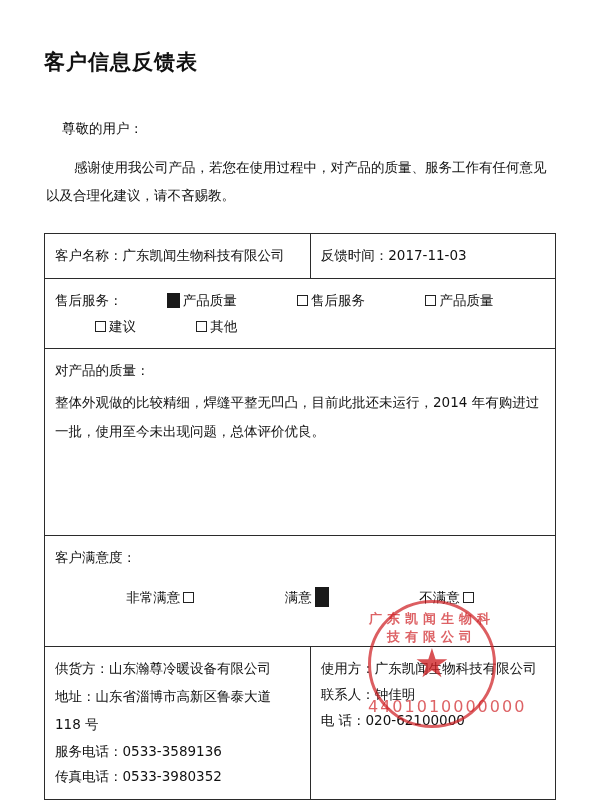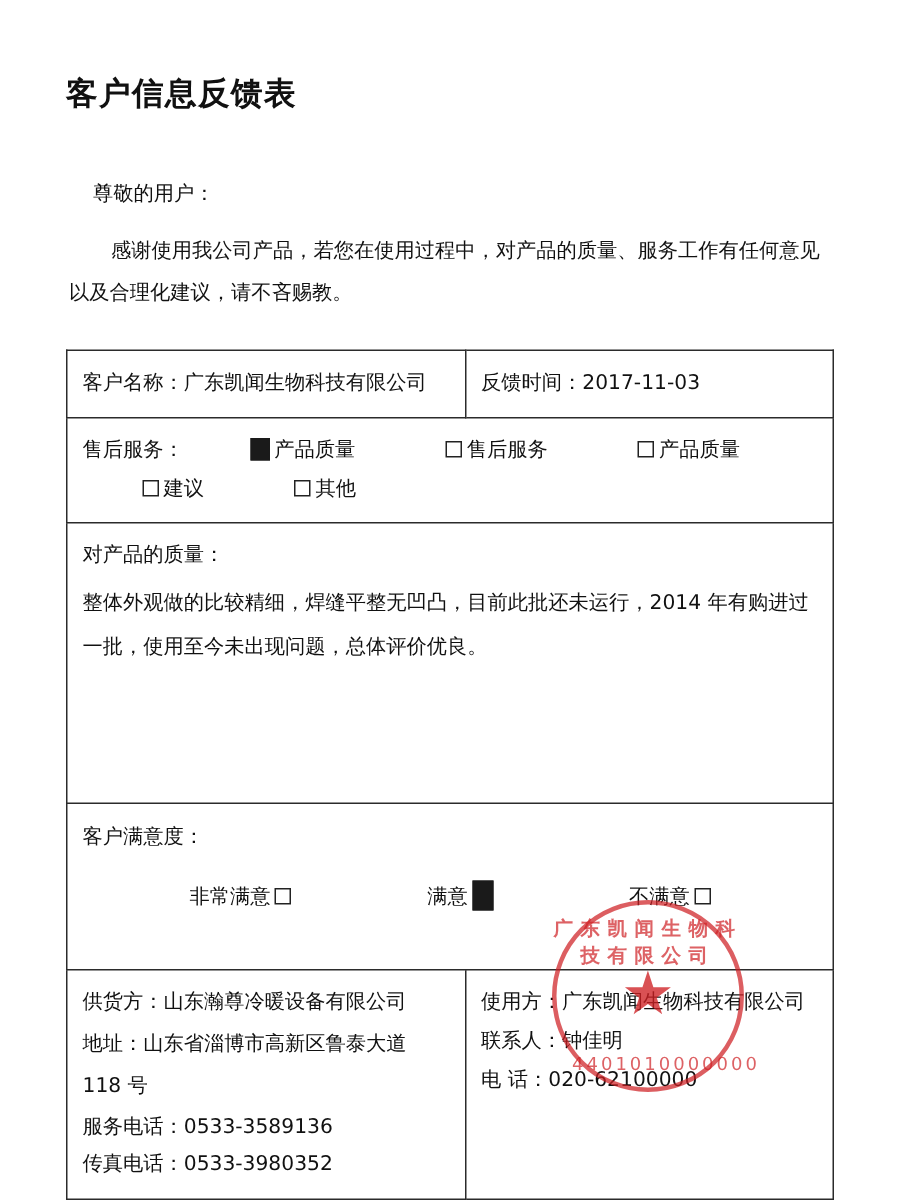--- a/index.html
+++ b/index.html
@@ -171,26 +171,26 @@
     top: 10px;
     width: 128px;
     text-align: center;
     color: rgba(206, 32, 36, 0.7);
     font-size: 13px;
     letter-spacing: 5px;
     font-weight: bold;
   }
   .seal .seal-bottom {
     position: absolute;
-    left: 12px;
+    left: 0;
     bottom: 12px;
     width: 128px;
-    text-align: center;
+    text-align: left;
     color: rgba(206, 32, 36, 0.7);
-    font-size: 12px;
+    font-size: 16px;
     letter-spacing: 2px;
   }
 </style>
 </head>
 <body>
 
 <div class="page">
 
   <div class="doc-title">客户信息反馈表</div>
 

